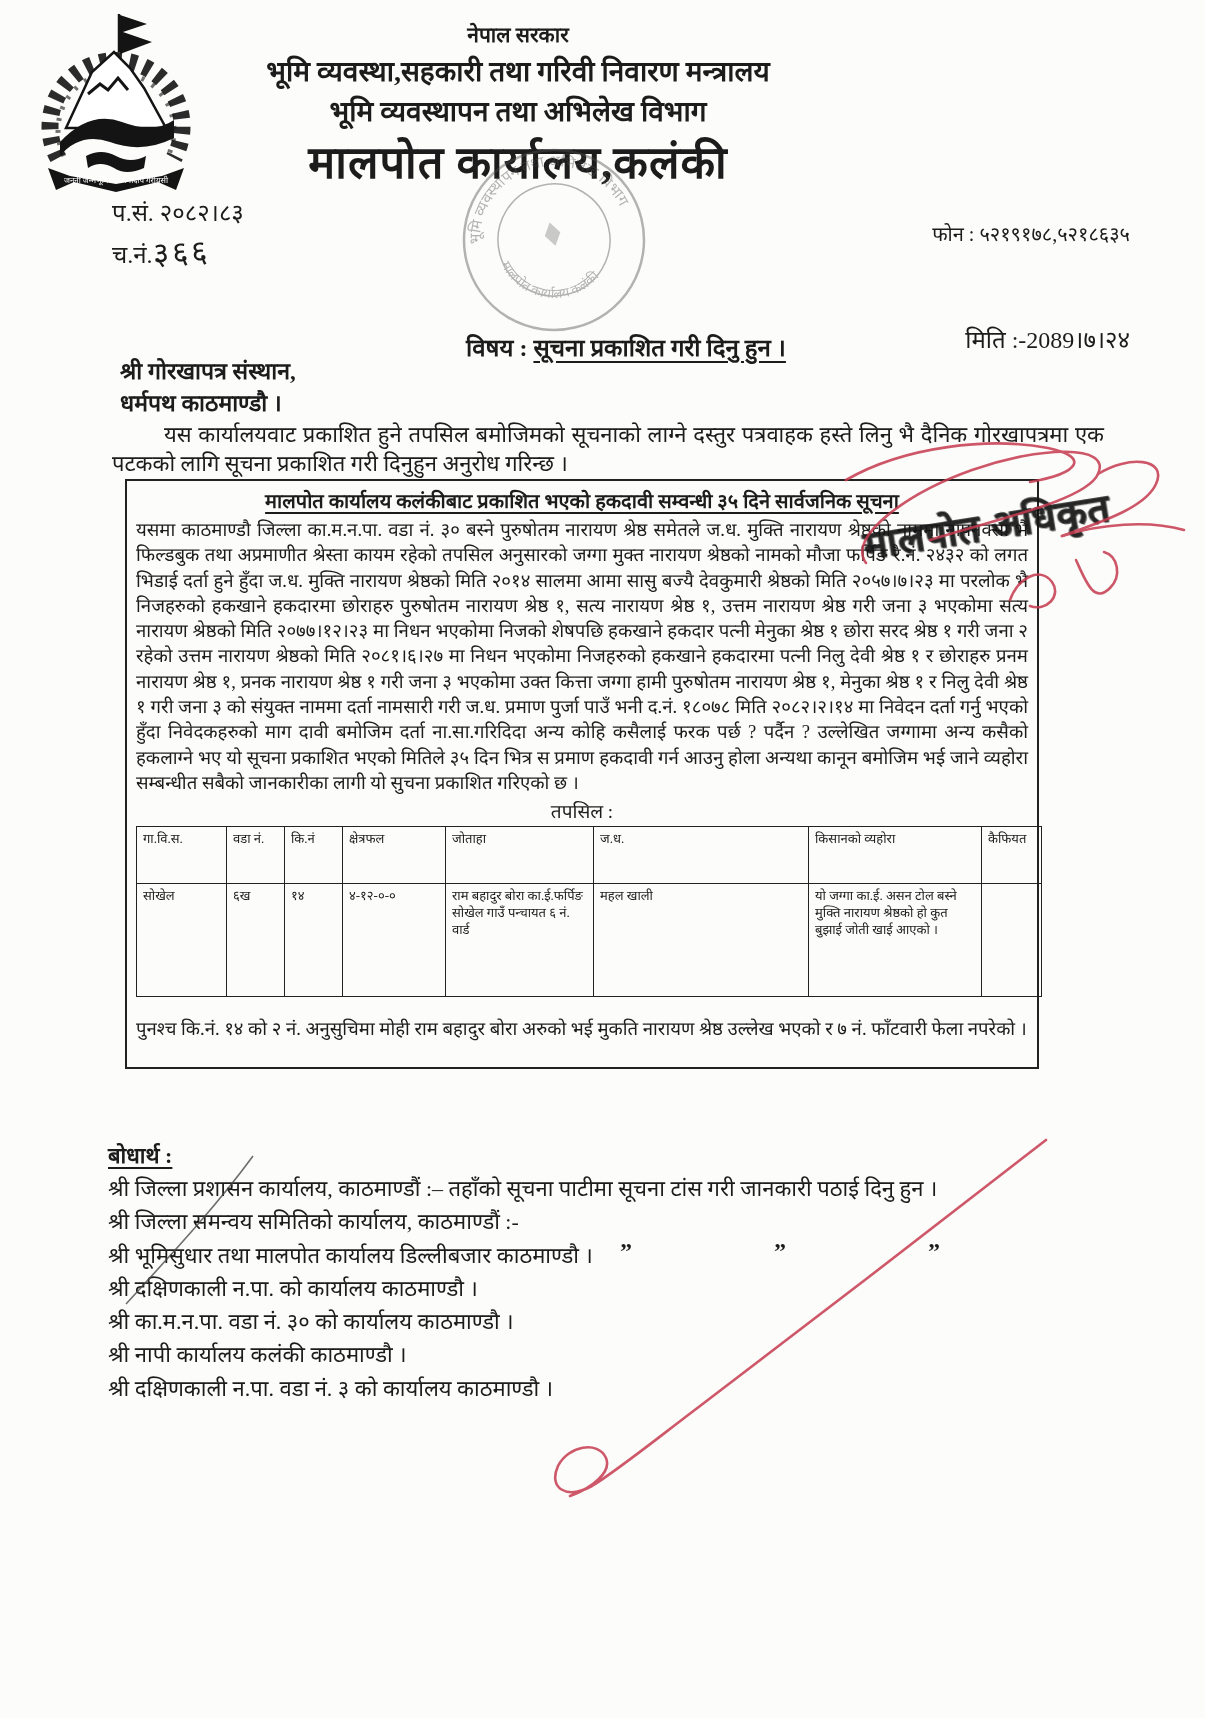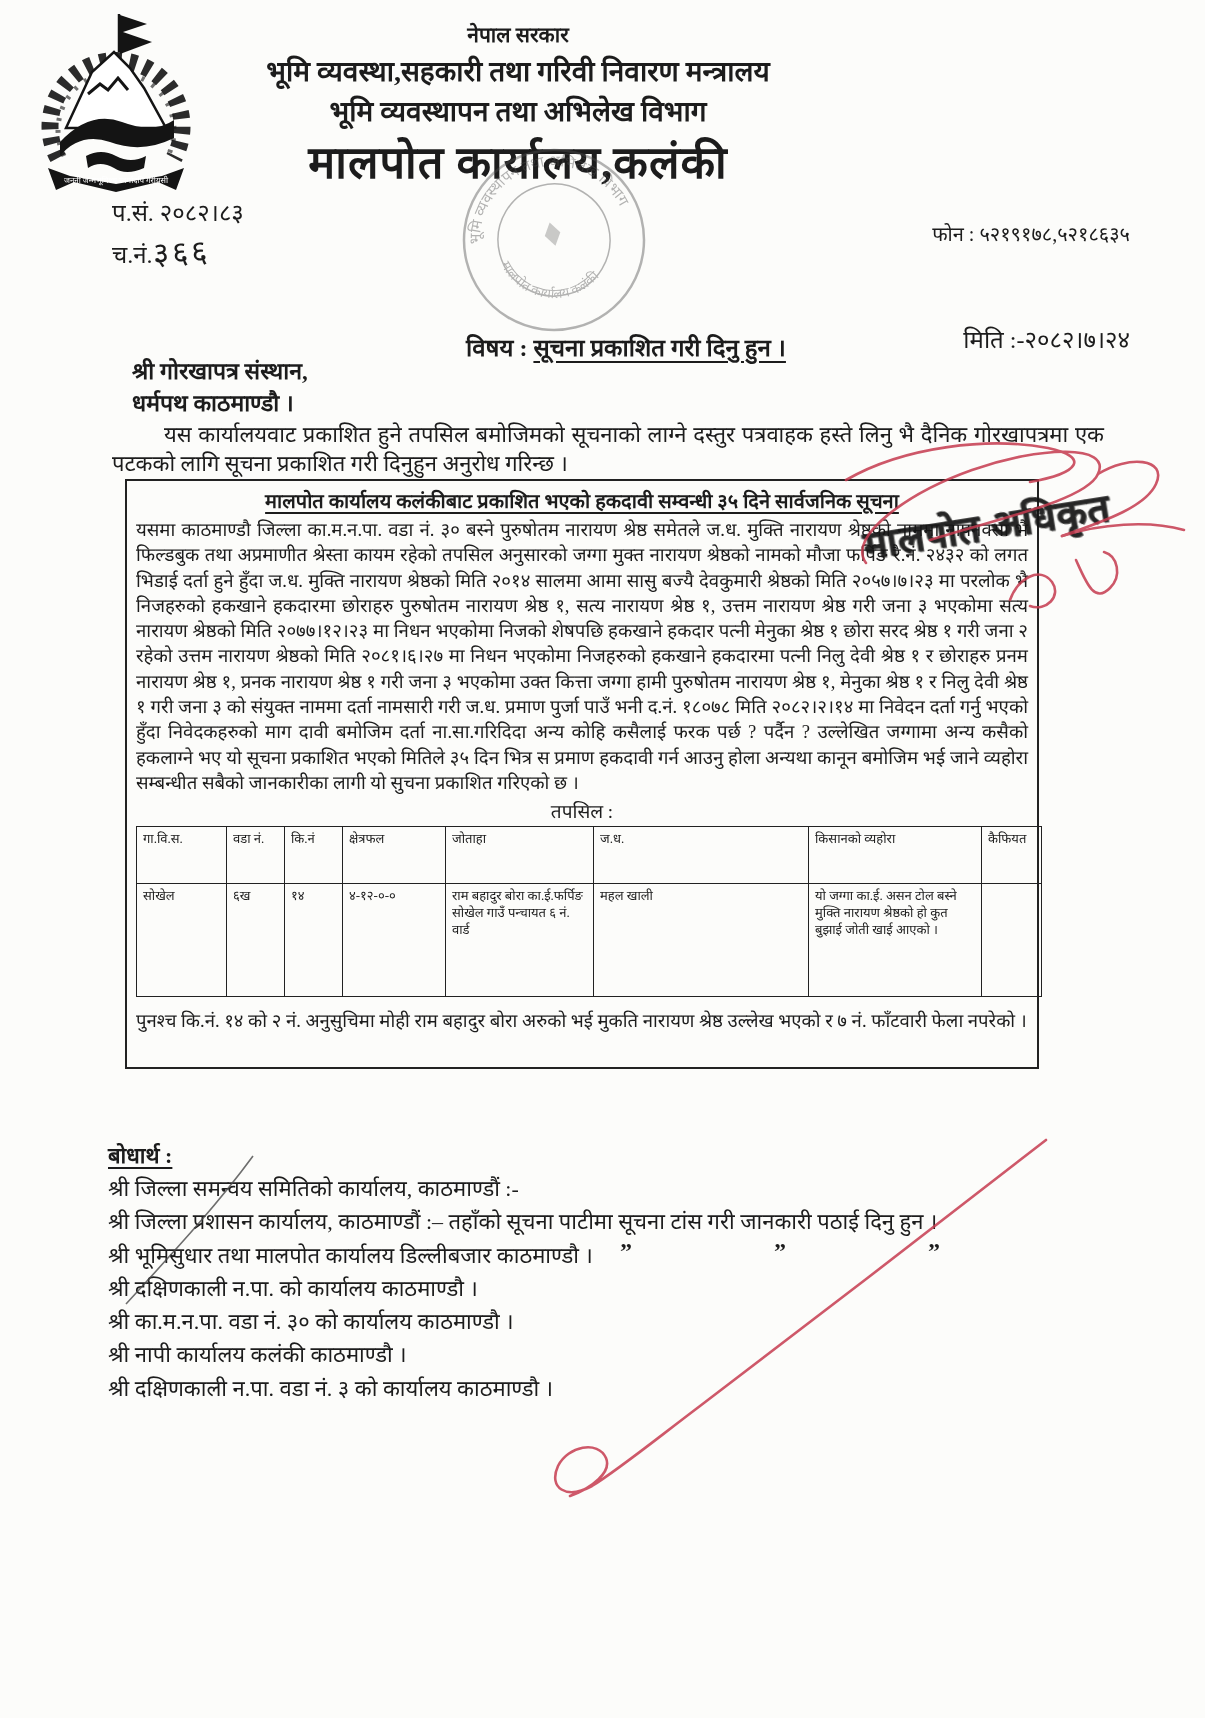--- a/index.html
+++ b/index.html
@@ -20,35 +20,35 @@
   .gov-line4{font-size:45px;font-weight:bold;margin-top:6px;letter-spacing:1px;}
   .emblem{position:absolute;left:26px;top:6px;}
   
   .ref-left{position:absolute;left:112px;top:196px;font-size:24px;line-height:1.45;}
   .chalani-num{font-size:31px;letter-spacing:3px;display:inline-block;transform:rotate(-3deg);}
   .phone{position:absolute;left:700px;top:220px;width:430px;text-align:right;font-size:20px;}
   .dateline{position:absolute;left:700px;top:322px;width:430px;text-align:right;font-size:24px;}
   
   .subject{position:absolute;left:316px;top:330px;width:620px;text-align:center;font-size:24px;font-weight:bold;}
   .subject .u{text-decoration:underline;text-underline-offset:5px;}
-  .addressee{position:absolute;left:132px;top:356px;font-size:23px;font-weight:bold;line-height:1.38;}
+  .addressee{position:absolute;left:120px;top:356px;font-size:23px;font-weight:bold;line-height:1.38;}
   .req-par{position:absolute;left:112px;top:420px;width:992px;font-size:22px;line-height:1.33;text-align:justify;text-indent:52px;}
   
   .notice-box{
     position:absolute;left:125px;top:479px;width:892px;min-height:572px;
     border:2.5px solid #222;padding:6px 9px 8px 9px;background:transparent;
   }
   .notice-heading{text-align:center;font-size:20px;font-weight:bold;text-decoration:underline;text-underline-offset:4px;margin-bottom:3px;}
   .notice-body{font-size:18.6px;line-height:1.36;text-align:justify;}
   .tapasil{text-align:center;font-size:19px;margin-top:3px;}
   table.tap{border-collapse:collapse;width:100%;table-layout:fixed;margin-top:2px;}
   table.tap th,table.tap td{border:1.8px solid #222;font-size:13px;font-weight:normal;text-align:left;vertical-align:top;padding:4px 6px;line-height:1.3;}
   table.tap th{height:48px;}
   table.tap td{height:104px;}
-  .footnote{font-size:18.5px;margin-top:12px;line-height:1.3;}
+  .footnote{font-size:18.5px;margin-top:20px;line-height:1.3;}
   
   .bodhartha{position:absolute;left:108px;top:1140px;width:900px;font-size:22px;line-height:1.42;}
   .bodhartha .label{font-weight:bold;text-decoration:underline;text-underline-offset:4px;}
   .bod-item{margin-top:2px;}
   .ditto-row{position:absolute;left:620px;top:1238px;width:320px;display:flex;justify-content:space-between;font-size:24px;font-weight:bold;}
   
   .round-stamp{position:absolute;left:452px;top:138px;opacity:0.42;}
   .officer-stamp{
     position:absolute;left:862px;top:498px;
     font-size:39px;font-weight:bold;white-space:nowrap;
@@ -119,21 +119,21 @@
       <span>च.नं.</span><span class="chalani-num">३६६</span>
     </div>
   </div>
 
   <div class="phone">
     <span>फोन :</span>
     <span>५२१९१७८,५२१८६३५</span>
   </div>
 
   <div class="dateline">
-    <span>मिति :-</span><span>२०८२।७।२४</span>
+    <span>मिति :-</span><span>2089।७।२४</span>
   </div>
 
   <div class="subject">
     <span>विषय :</span>
     <span class="u">सूचना प्रकाशित गरी दिनु हुन ।</span>
   </div>
 
   <div class="addressee">
     <div>श्री गोरखापत्र संस्थान,</div>
     <div>धर्मपथ काठमाण्डौ ।</div>
@@ -179,22 +179,22 @@
         <td></td>
       </tr>
     </tbody>
       </table>
 
     <div class="footnote">पुनश्च कि.नं. १४ को २ नं. अनुसुचिमा मोही राम बहादुर बोरा अरुको भई मुकति नारायण श्रेष्ठ उल्लेख भएको र ७ नं. फाँटवारी फेला नपरेको ।</div>
   </div>
 
   <div class="bodhartha">
     <div class="label">बोधार्थ :</div>
+    <div class="bod-item">श्री जिल्ला प्रशासन कार्यालय, काठमाण्डौं :– तहाँको सूचना पाटीमा सूचना टांस गरी जानकारी पठाई दिनु हुन ।</div>
     <div class="bod-item">श्री जिल्ला समन्वय समितिको कार्यालय, काठमाण्डौं :-</div>
-    <div class="bod-item">श्री जिल्ला प्रशासन कार्यालय, काठमाण्डौं :– तहाँको सूचना पाटीमा सूचना टांस गरी जानकारी पठाई दिनु हुन ।</div>
     <div class="bod-item">श्री भूमिसुधार तथा मालपोत कार्यालय डिल्लीबजार काठमाण्डौ ।</div>
     <div class="bod-item">श्री दक्षिणकाली न.पा. को कार्यालय काठमाण्डौ ।</div>
     <div class="bod-item">श्री का.म.न.पा. वडा नं. ३० को कार्यालय काठमाण्डौ ।</div>
     <div class="bod-item">श्री नापी कार्यालय कलंकी काठमाण्डौ ।</div>
     <div class="bod-item">श्री दक्षिणकाली न.पा. वडा नं. ३ को कार्यालय काठमाण्डौ ।</div>
   </div>
 
   <div class="ditto-row">
     <span>”</span>
     <span>”</span>

